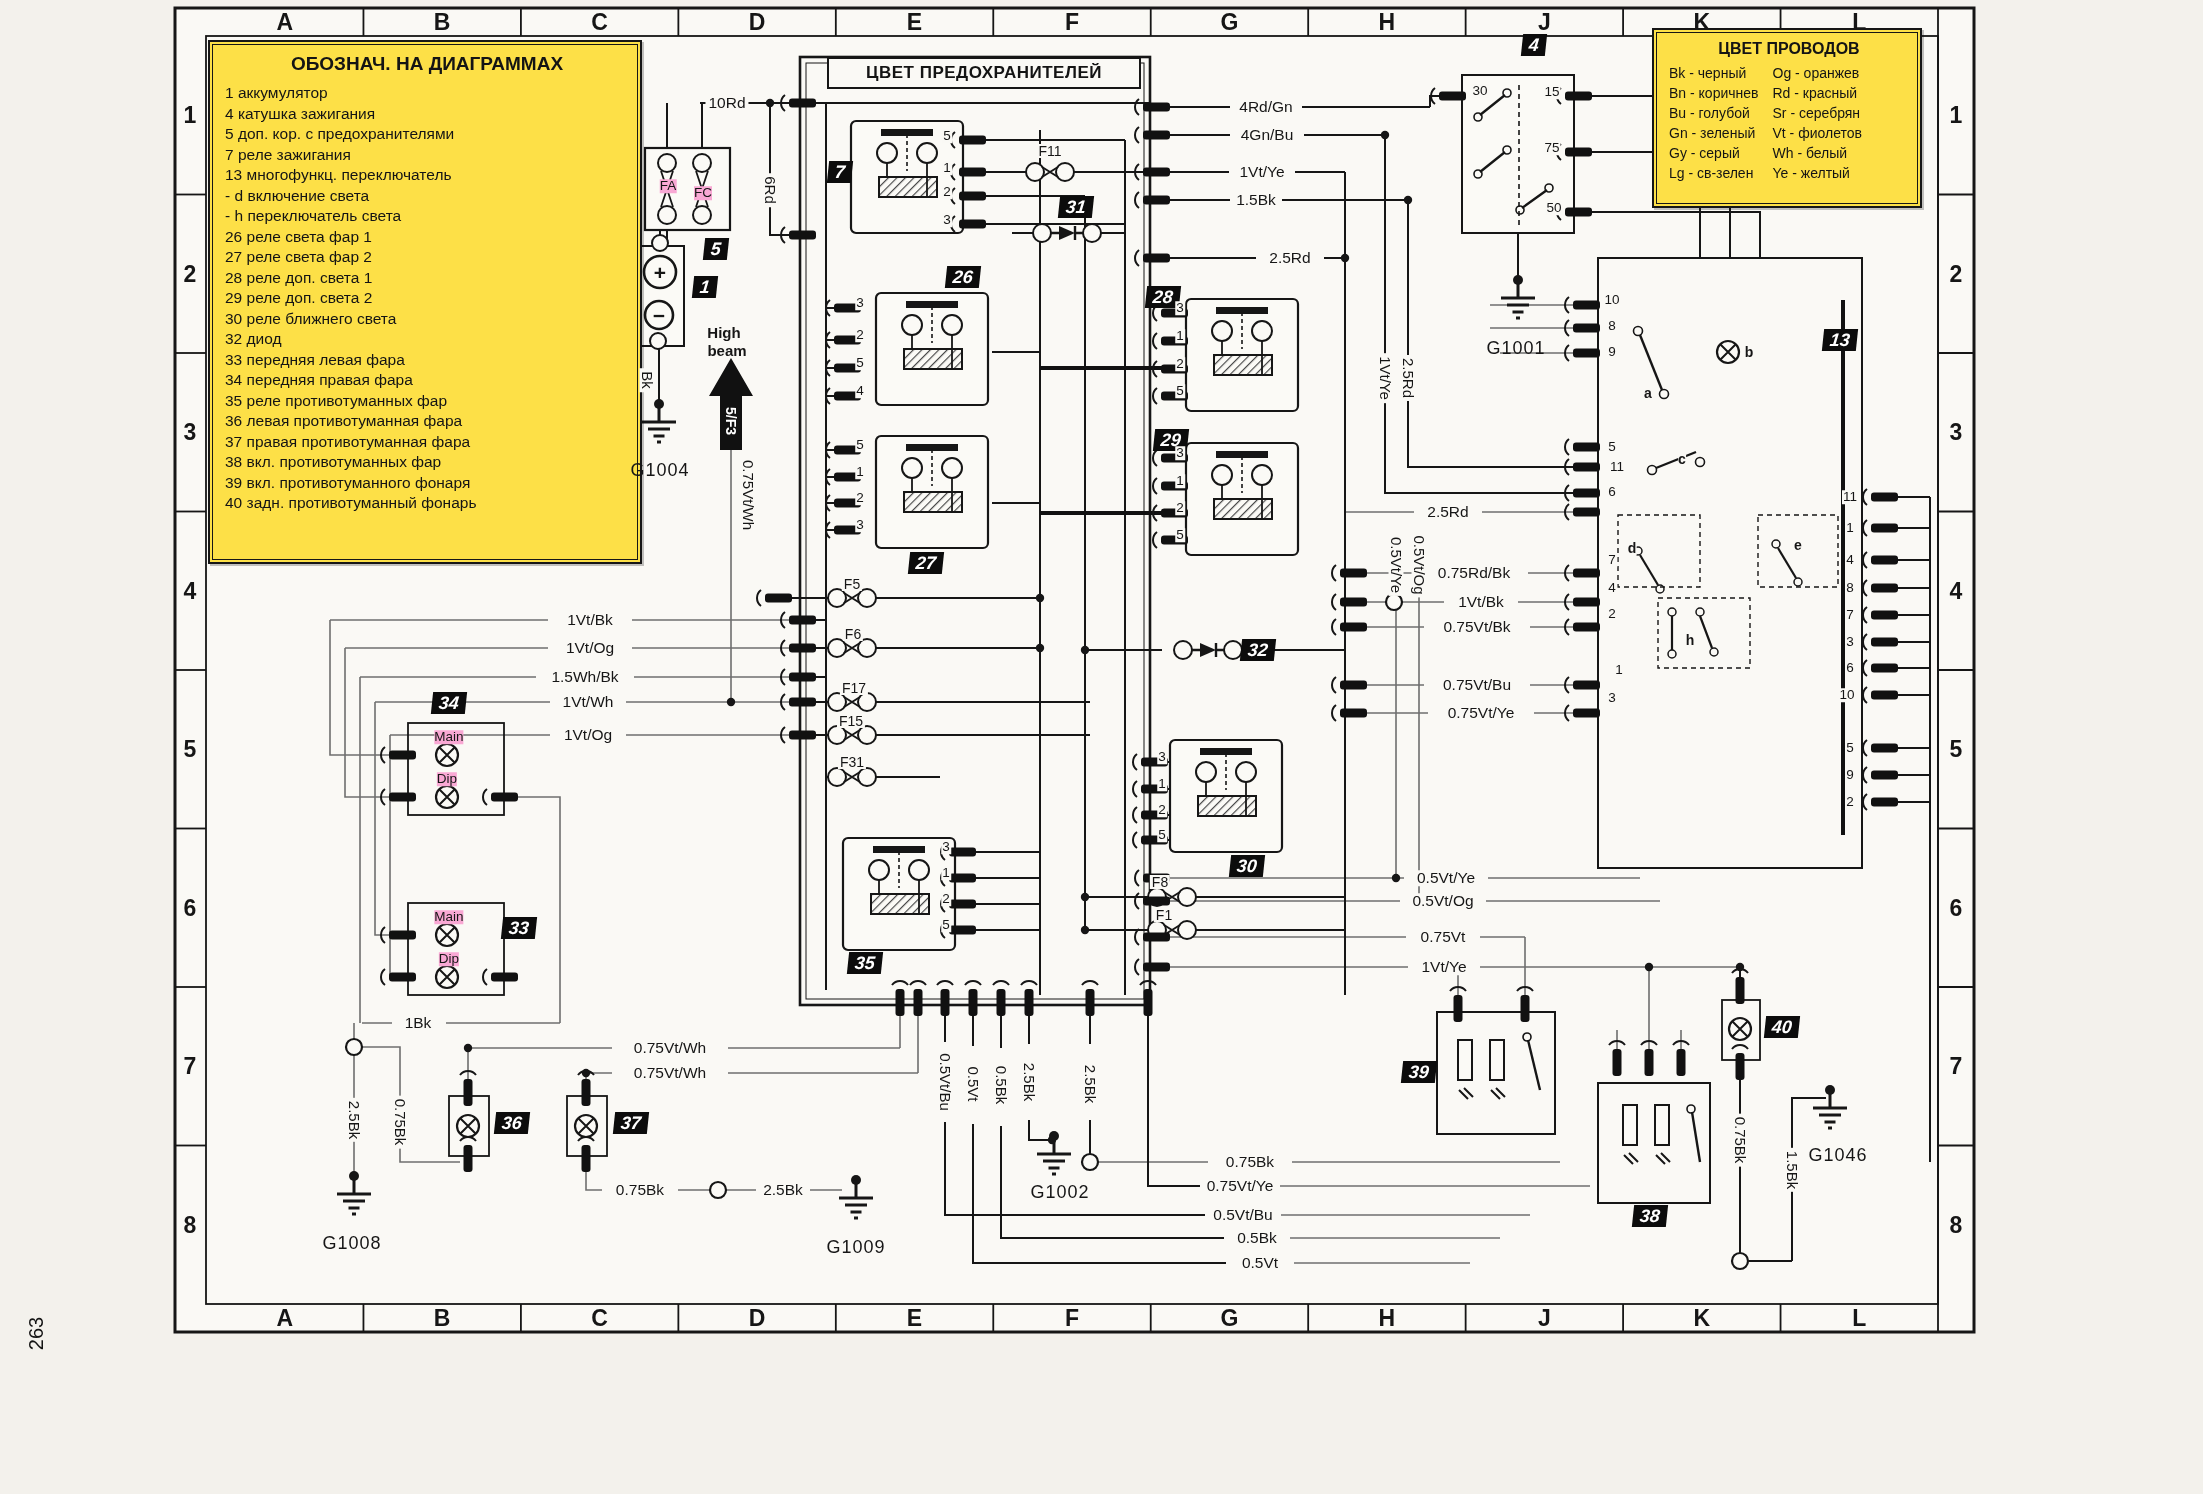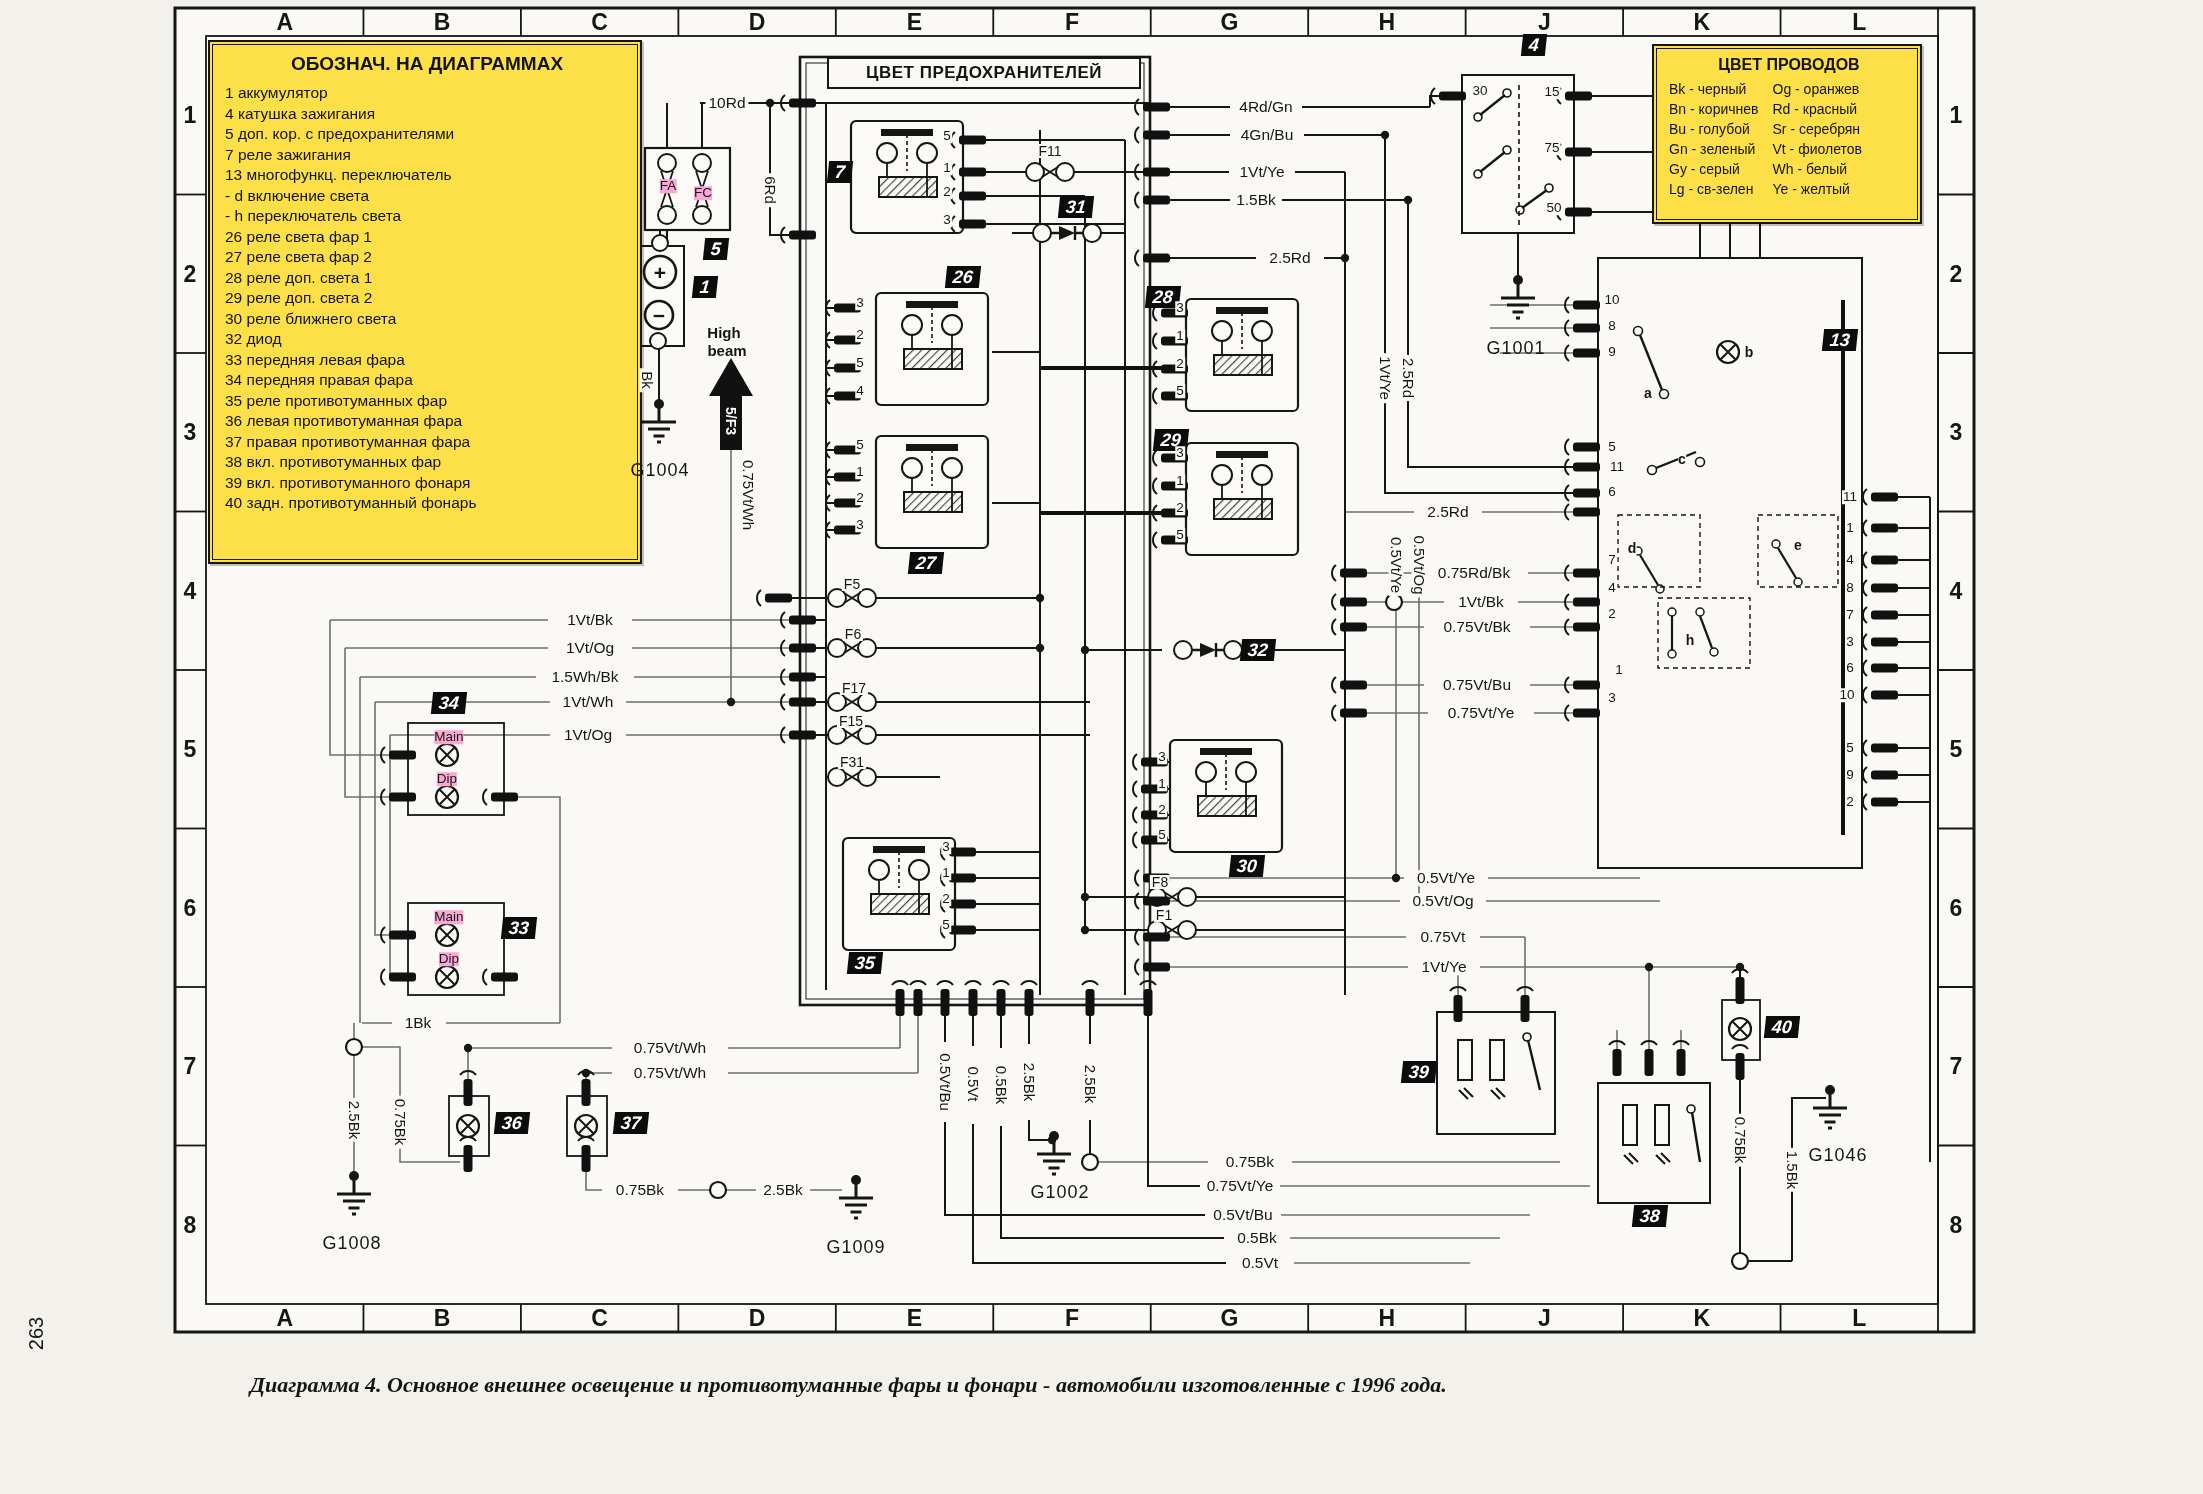--- a/index.html
+++ b/index.html
@@ -475,21 +475,21 @@
           <div class="it">35 реле противотуманных фар</div>
           <div class="it">36 левая противотуманная фара</div>
           <div class="it">37 правая противотуманная фара</div>
           <div class="it">38 вкл. противотуманных фар</div>
           <div class="it">39 вкл. противотуманного фонаря</div>
           <div class="it">40 задн. противотуманный фонарь</div>
         </div>
   </div>
 </div>
 
-<div class="box" id="colors" style="left:1652px;top:44px;width:266px;height:176px;">
+<div class="box" id="colors" style="left:1652px;top:28px;width:266px;height:176px;">
   <div class="inner">
     <div class="ttl">ЦВЕТ ПРОВОДОВ</div>
     <div class="cols">
       <div id="colors-left">
             <div class="it">Bk - черный</div>
             <div class="it">Bn - коричнев</div>
             <div class="it">Bu - голубой</div>
             <div class="it">Gn - зеленый</div>
             <div class="it">Gy - серый</div>
             <div class="it">Lg - св-зелен</div>
@@ -694,16 +694,15 @@
       <div class="lbl fr" style="left: 190px; top: 749.25px;">5</div>
       <div class="lbl fr" style="left: 1956px; top: 749.25px;">5</div>
       <div class="lbl fr" style="left: 190px; top: 907.75px;">6</div>
       <div class="lbl fr" style="left: 1956px; top: 907.75px;">6</div>
       <div class="lbl fr" style="left: 190px; top: 1066.25px;">7</div>
       <div class="lbl fr" style="left: 1956px; top: 1066.25px;">7</div>
       <div class="lbl fr" style="left: 190px; top: 1224.75px;">8</div>
       <div class="lbl fr" style="left: 1956px; top: 1224.75px;">8</div>
     </div>
 
-<div id="caption">Диаграмма 4. Основное внешнее освещение и противотуманные фары и фонари - автомобили изготовленные с 1996 года.</div>
 <div id="pagenum">263</div>
 
 </div>
 
 </body></html>

